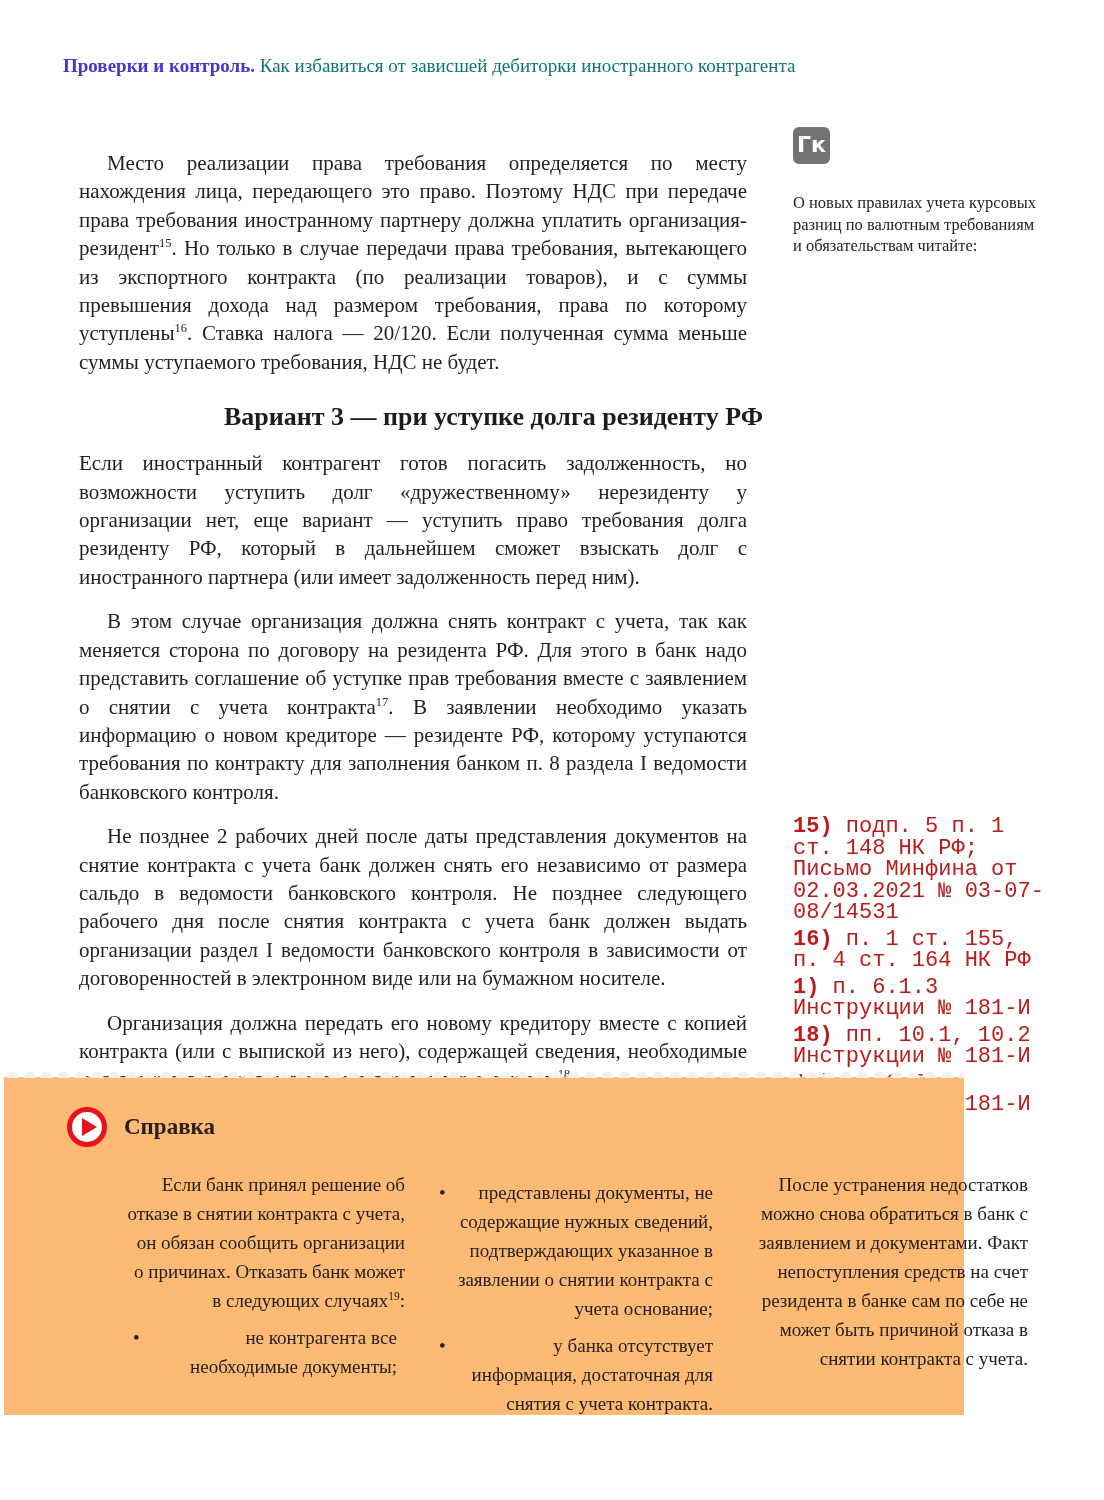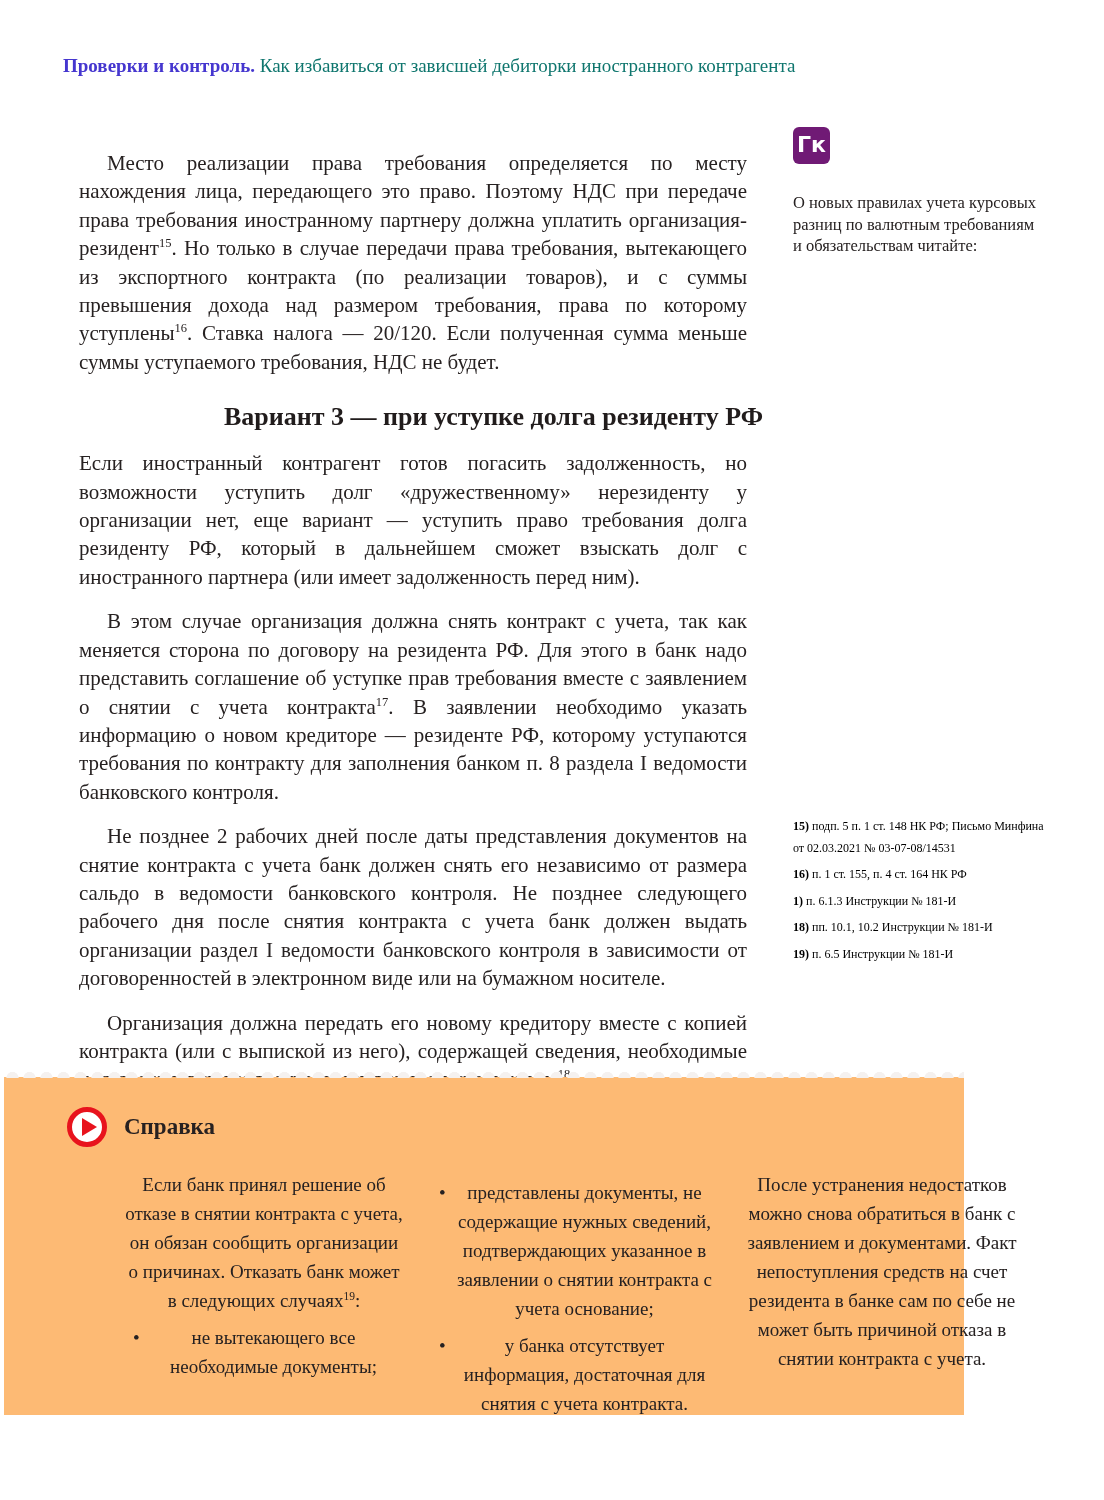--- a/index.html
+++ b/index.html
@@ -23,31 +23,31 @@
   .maincol p.indent{text-indent:28px;}
   .maincol sup{font-size:12.5px;line-height:0;}
   h2.variant{
     margin:25px 0 17px 0;font-size:26px;line-height:31px;font-weight:bold;color:#211c1c;
     text-align:right;
   }
 
   
   .sidebar{position:absolute;left:793px;top:127px;width:248px;}
   .gk-logo{
-    width:37px;height:37px;background:#701a75;border-radius:6px;color:#ffffff;
+    width:37px;height:37px;background:#737373;border-radius:6px;color:#ffffff;
     font-family:"DejaVu Sans", sans-serif;font-weight:bold;font-size:22px;
     display:flex;align-items:center;justify-content:center;letter-spacing:0;
   }
   .gk-logo span{transform:translateY(-1px);}
   .side-note{margin-top:28px;font-size:16.5px;line-height:21.5px;color:#262121;}
   .side-refs{margin-top:8px;font-size:18px;line-height:24px;font-weight:bold;color:#211c1c;}
 
   
   .footnotes{position:absolute;left:793px;top:816px;width:252px;}
-  .fn{font-size:12px;line-height:21.5px;margin-bottom:5px;color:#000000;}
+  .fn{font-size:22px;line-height:21.5px;margin-bottom:5px;color:#b91c1c;font-family:Liberation Mono, monospace;}
   .fn b{font-weight:bold;}
 
   
   .spravka{
     position:absolute;left:4px;top:1077px;width:960px;height:338px;background:#fdba74;
   }
   .spravka .scallop{
     position:absolute;left:0;top:-5px;width:100%;height:6px;
     background:radial-gradient(circle at 8.5px 6px,#f5f1ef 5.8px,rgba(245,241,239,0) 6.4px);
     background-size:17px 6px;background-repeat:repeat-x;
@@ -56,21 +56,21 @@
   .play-icon{
     width:40px;height:40px;border-radius:50%;background:#ffffff;border:5px solid #e8131d;
     box-sizing:border-box;display:flex;align-items:center;justify-content:center;
   }
   .play-icon .tri{
     width:0;height:0;border-top:9px solid transparent;border-bottom:9px solid transparent;
     border-left:15px solid #e8131d;margin-left:4px;
   }
   .spravka-title{margin-left:17px;font-size:23px;font-weight:bold;color:#272121;}
 
-  .spravka .col{position:absolute;top:93px;font-size:19px;line-height:29px;color:#262121;text-align:center;}
+  .spravka .col{position:absolute;top:93px;font-size:19px;line-height:29px;color:#262121;text-align:right;}
   .col1{left:119px;width:282px;}
   .col2{left:425px;width:292px;}
   .col3{left:732px;width:292px;}
   .col p{margin:0;}
   .col sup{font-size:11.5px;line-height:0;}
   ul.bullets{list-style:none;margin:0;padding:0;}
   ul.bullets li{position:relative;padding-left:19px;margin:8px;}
   ul.bullets li::before{content:"\2022";position:absolute;left:2px;top:0;}
 
   .pagenum{position:absolute;left:63px;top:1496px;font-size:26px;color:#3a3535;}
@@ -120,21 +120,21 @@
     <div class="spravka-head">
       <div class="play-icon">
           <div class="tri"></div>
         </div>
       <div class="spravka-title">Справка</div>
     </div>
 
     <div class="col col1">
       <p><span>Если банк принял решение об отказе в снятии контракта с учета, он обязан сообщить организации о причинах. Отказать банк может в следующих случаях</span><sup>19</sup><span>:</span></p>
       <ul class="bullets">
-        <li>не вытекающего все необходимые документы;</li>
+        <li>не контрагента все необходимые документы;</li>
       </ul>
     </div>
 
     <div class="col col2">
       <ul class="bullets">
         <li>представлены документы, не содержащие нужных сведений, подтверждающих указанное в заявлении о снятии контракта с учета основание;</li>
         <li>у банка отсутствует информация, достаточная для снятия с учета контракта.</li>
       </ul>
     </div>
 

